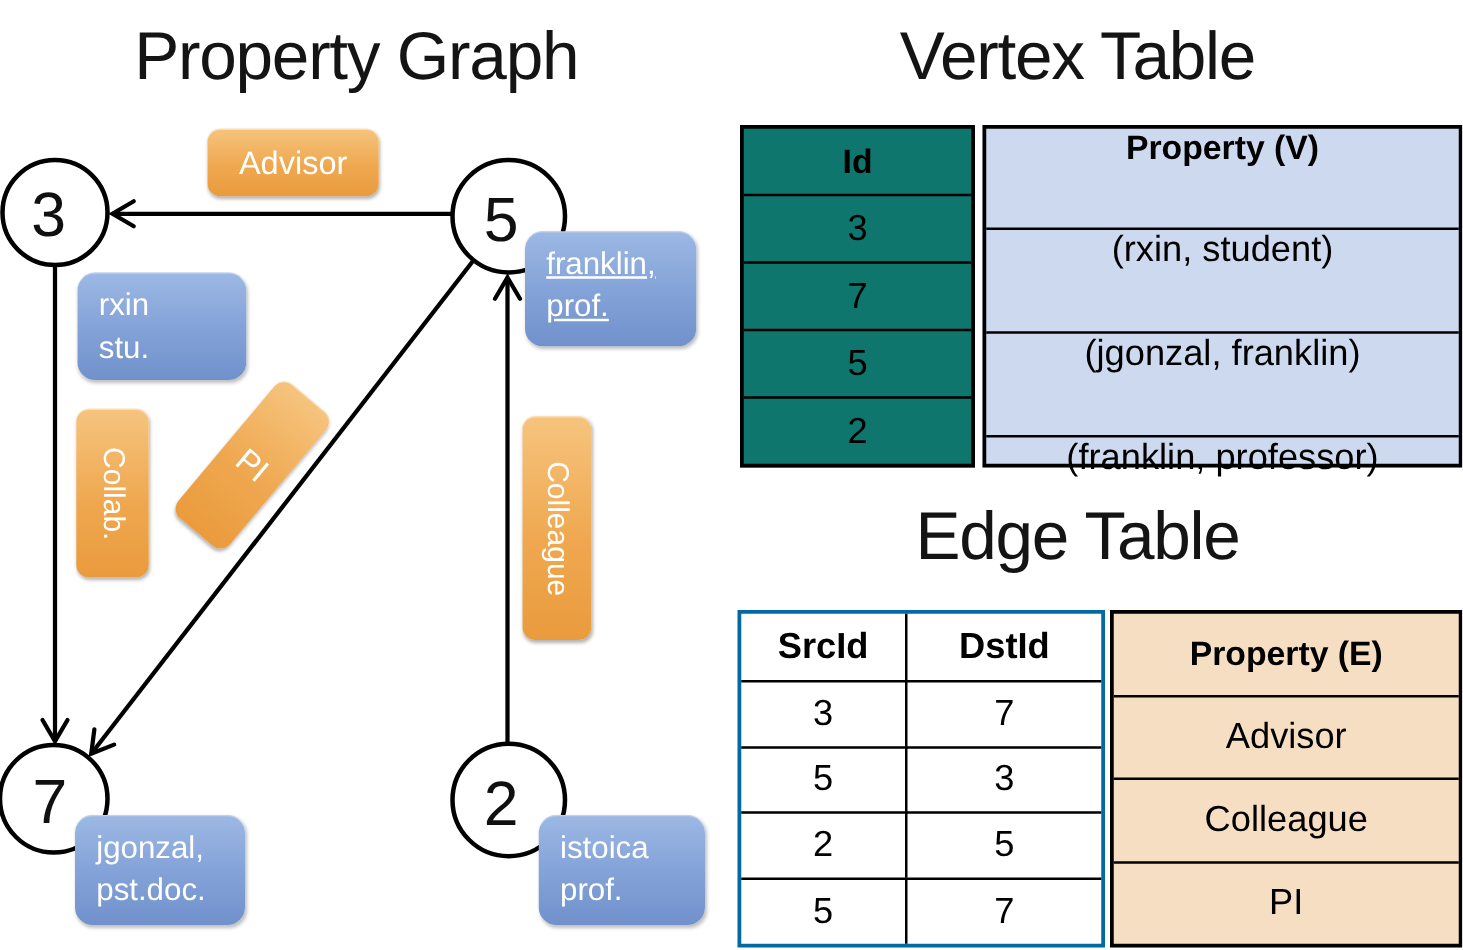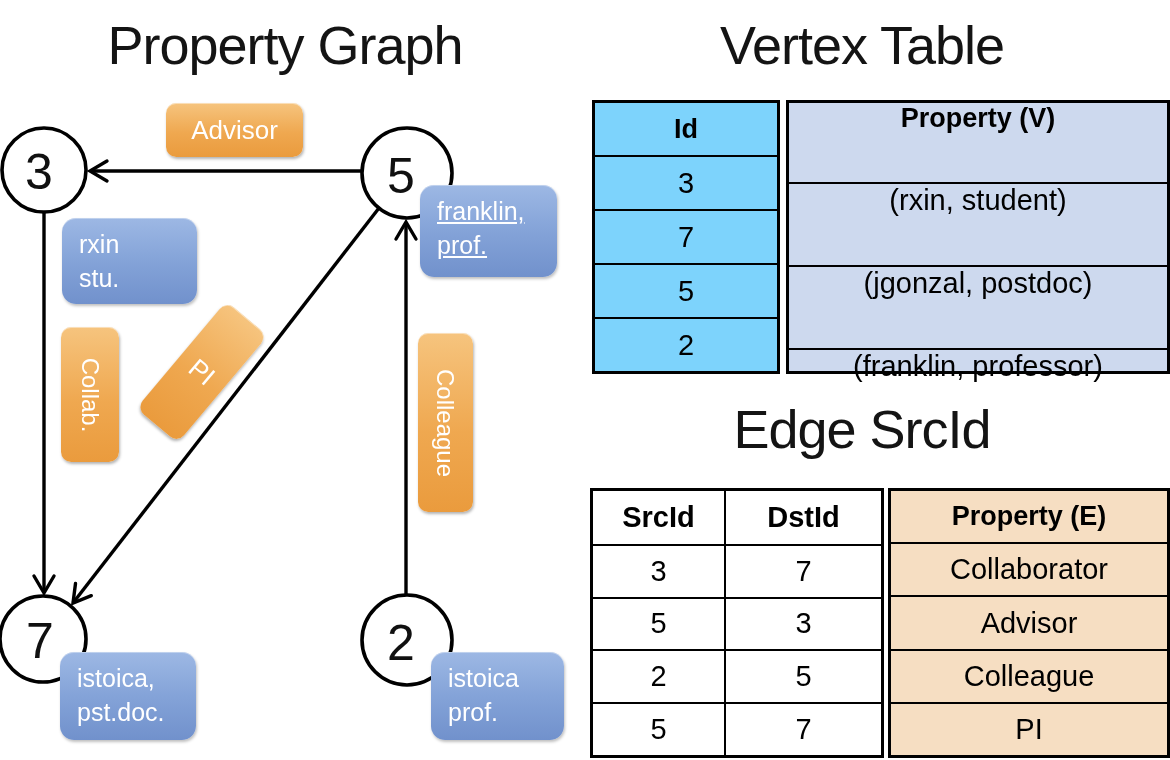--- a/index.html
+++ b/index.html
@@ -43,52 +43,52 @@
     box-shadow:1px 2px 3px rgba(0,0,0,0.25), inset 0 1px 0 rgba(255,255,255,0.35);
   }
   .b-rxin{left:62px;top:188px;width:135px;height:86px;margin-top:30px;}
   .b-franklin{left:420px;top:185px;width:137px;height:92px;text-decoration:underline;}
   .b-jgonzal{left:60px;top:652px;width:136px;height:88px;}
   .b-istoica{left:431px;top:652px;width:133px;height:88px;}
 
   
   .tcol{
     position:absolute;display:flex;flex-direction:column;
-    border:3px solid #000;box-sizing:border-box;background:#7dd3fc;
+    border:3px solid #000;box-sizing:border-box;background:#0f766e;
   }
   .tcol .cell{
     flex:1;display:flex;align-items:center;justify-content:center;
     font-size:29px;color:#000;white-space:nowrap;
   }
   .tcol .cell + .cell{border-top:2.5px solid #000;}
   .cell.th{font-weight:bold;font-size:27px;}
   .vt-id{left:592px;top:100px;width:188px;height:274px;}
   .vt-prop{left:786px;top:100px;width:384px;height:274px;background:#cdd9ee;gap:48px;}
   .et-prop{left:888px;top:488px;width:282px;height:270px;background:#f6dec2;}
 
   .et-ids{
     position:absolute;left:590px;top:488px;width:294px;height:270px;
-    border:3px solid #000000;box-sizing:border-box;background:#fff;
+    border:3px solid #0369a1;box-sizing:border-box;background:#fff;
     display:grid;grid-template-columns:131px 1fr;grid-template-rows:repeat(5,1fr);
   }
   .et-ids .cell{
     display:flex;align-items:center;justify-content:center;
     font-size:29px;color:#000;
   }
   .et-ids .cell:nth-child(even){border-left:2.5px solid #000;}
   .et-ids .cell:nth-child(n+3){border-top:2.5px solid #000;}
 </style>
 </head>
 <body>
 
 <div class="slide">
 
   <div class="big-title t-graph">Property Graph</div>
   <div class="big-title t-vertex">Vertex Table</div>
-  <div class="big-title t-edge">Edge SrcId</div>
+  <div class="big-title t-edge">Edge Table</div>
 
   <svg class="graph-svg" width="580" height="760" viewBox="0 0 580 760">
     <defs>
       <marker id="arrowhead" markerUnits="userSpaceOnUse" markerWidth="44" markerHeight="44" viewBox="-32 -22 44 44" refX="0" refY="0" orient="auto">
         <path d="M -17 -10 L 0 0 L -17 10" fill="none" stroke="#000" stroke-width="3.4" stroke-linecap="round"></path>
       </marker>
     </defs>
 
     <line x1="362" y1="171" x2="90" y2="171" stroke="#000" stroke-width="3.4" marker-end="url(#arrowhead)"></line>
     <line x1="44" y1="213" x2="44" y2="593" stroke="#000" stroke-width="3.4" marker-end="url(#arrowhead)"></line>
@@ -121,55 +121,54 @@
 
   <div class="bbox b-rxin">
     <div>rxin</div>
     <div>stu.</div>
   </div>
   <div class="bbox b-franklin">
     <div>franklin,</div>
     <div>prof.</div>
   </div>
   <div class="bbox b-jgonzal">
-    <div>istoica,</div>
+    <div>jgonzal,</div>
     <div>pst.doc.</div>
   </div>
   <div class="bbox b-istoica">
     <div>istoica</div>
     <div>prof.</div>
   </div>
 
   <div class="tcol vt-id">
     <div class="cell th">Id</div>
     <div class="cell">3</div>
     <div class="cell">7</div>
     <div class="cell">5</div>
     <div class="cell">2</div>
   </div>
   <div class="tcol vt-prop">
     <div class="cell th">Property (V)</div>
     <div class="cell">(rxin, student)</div>
-    <div class="cell">(jgonzal, postdoc)</div>
+    <div class="cell">(jgonzal, franklin)</div>
     <div class="cell">(franklin, professor)</div>
   </div>
 
   <div class="et-ids">
     <div class="cell th">SrcId</div>
     <div class="cell th">DstId</div>
     <div class="cell">3</div>
     <div class="cell">7</div>
     <div class="cell">5</div>
     <div class="cell">3</div>
     <div class="cell">2</div>
     <div class="cell">5</div>
     <div class="cell">5</div>
     <div class="cell">7</div>
   </div>
   <div class="tcol et-prop">
     <div class="cell th">Property (E)</div>
-    <div class="cell">Collaborator</div>
     <div class="cell">Advisor</div>
     <div class="cell">Colleague</div>
     <div class="cell">PI</div>
   </div>
 
 </div>
 
 </body></html>

